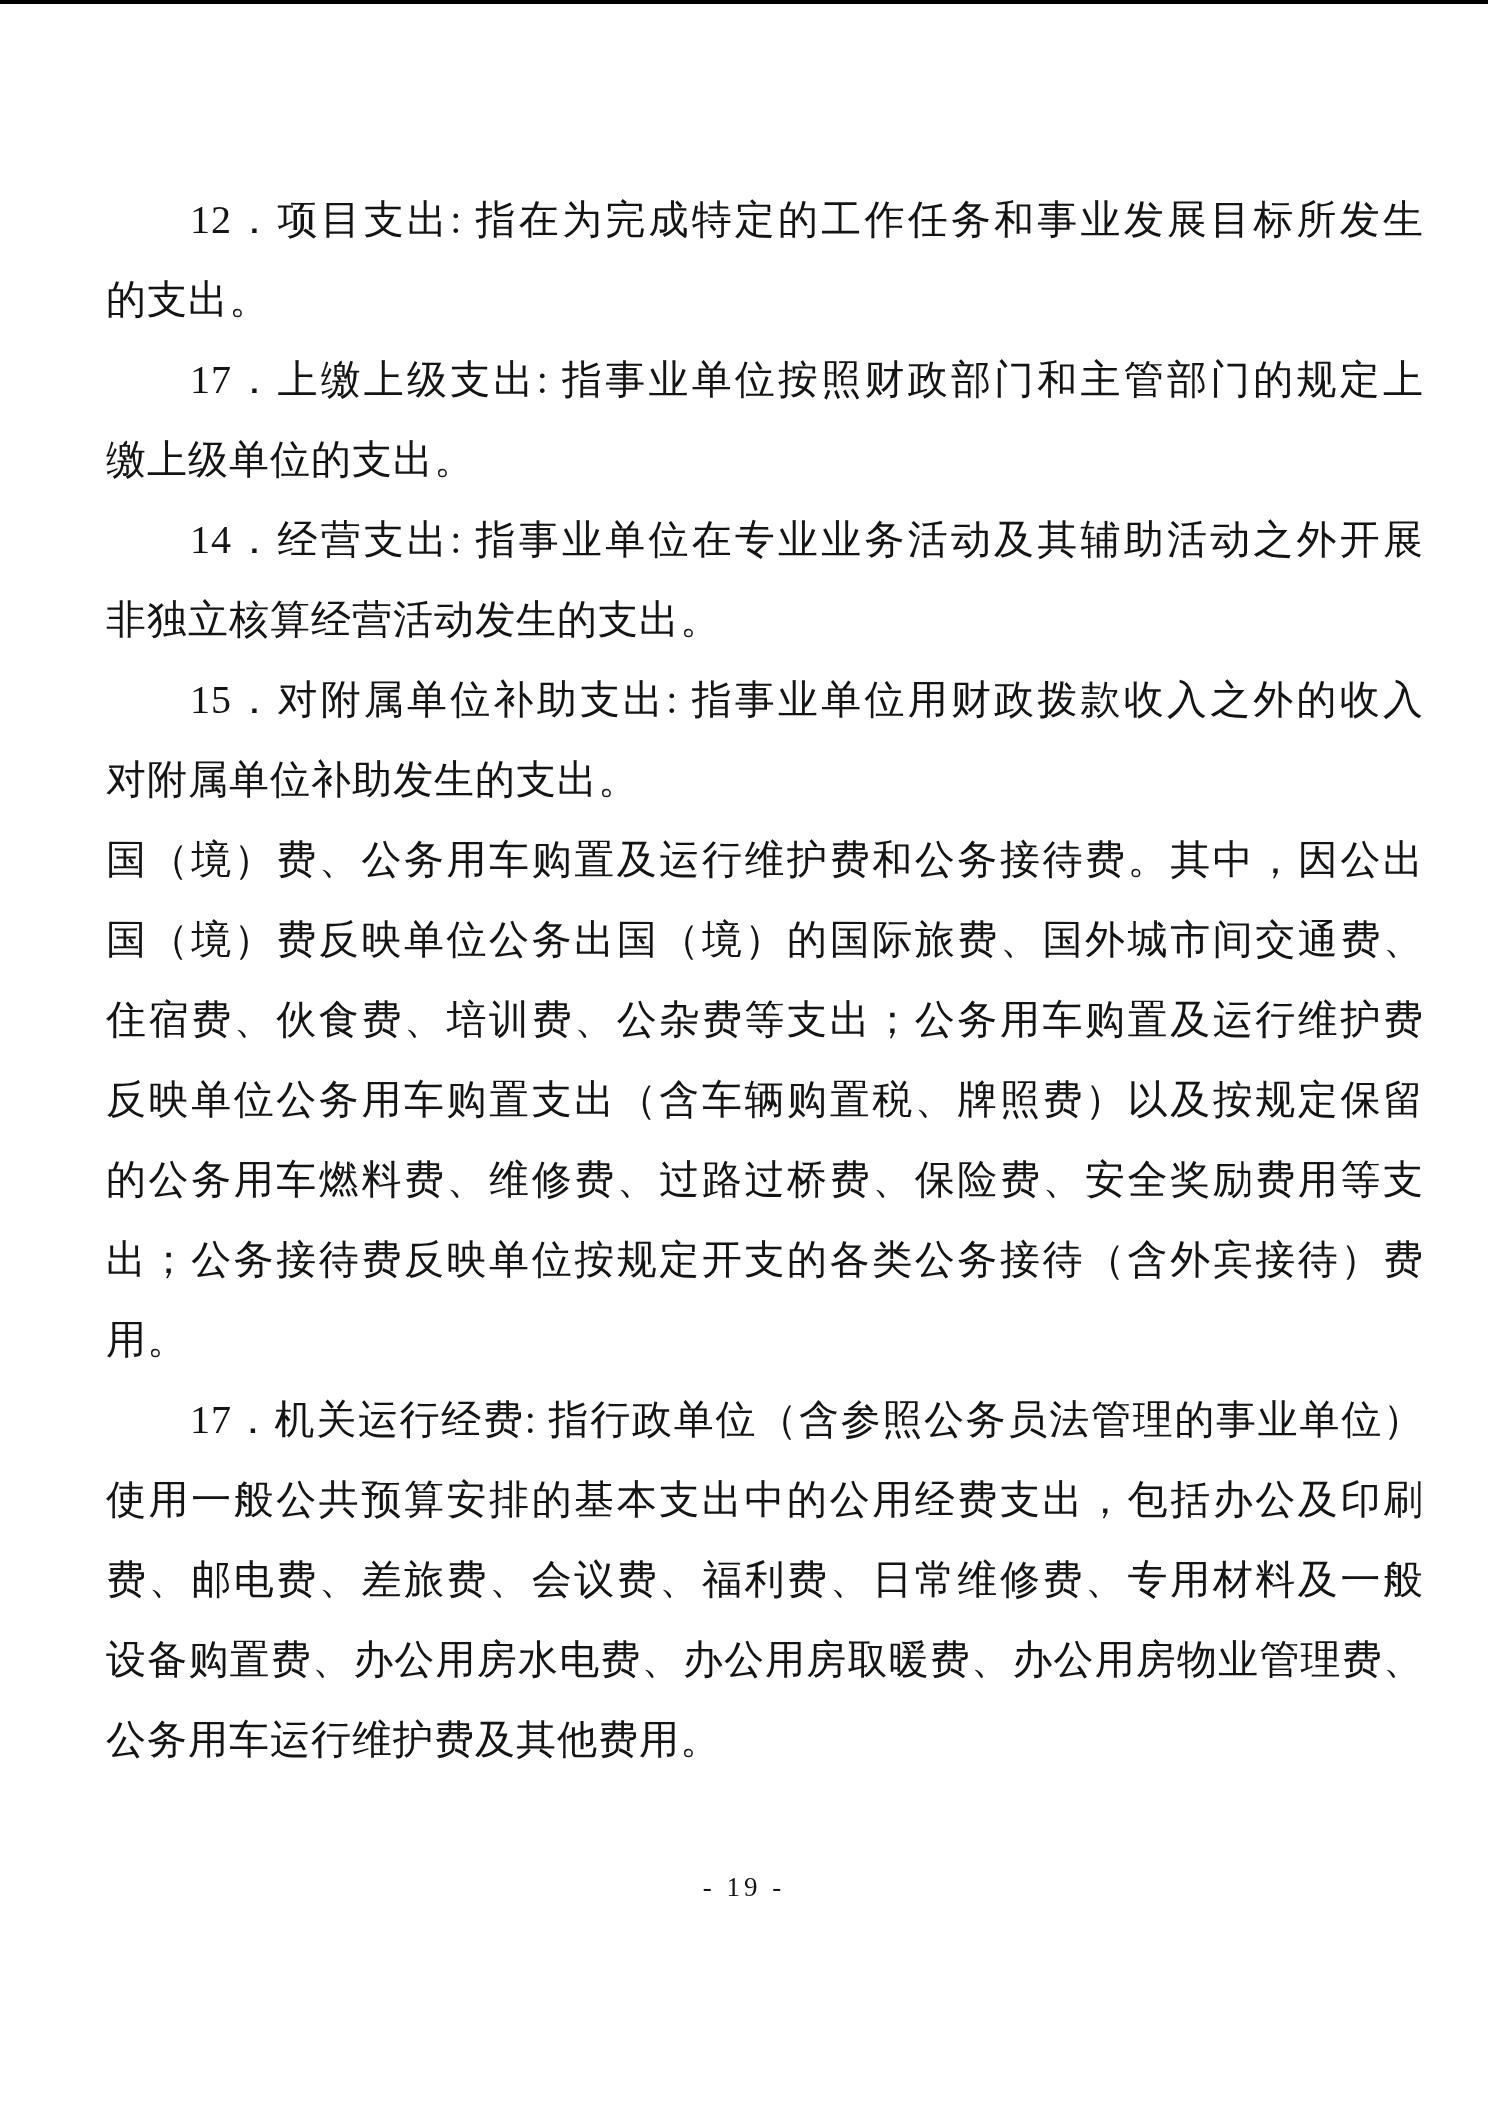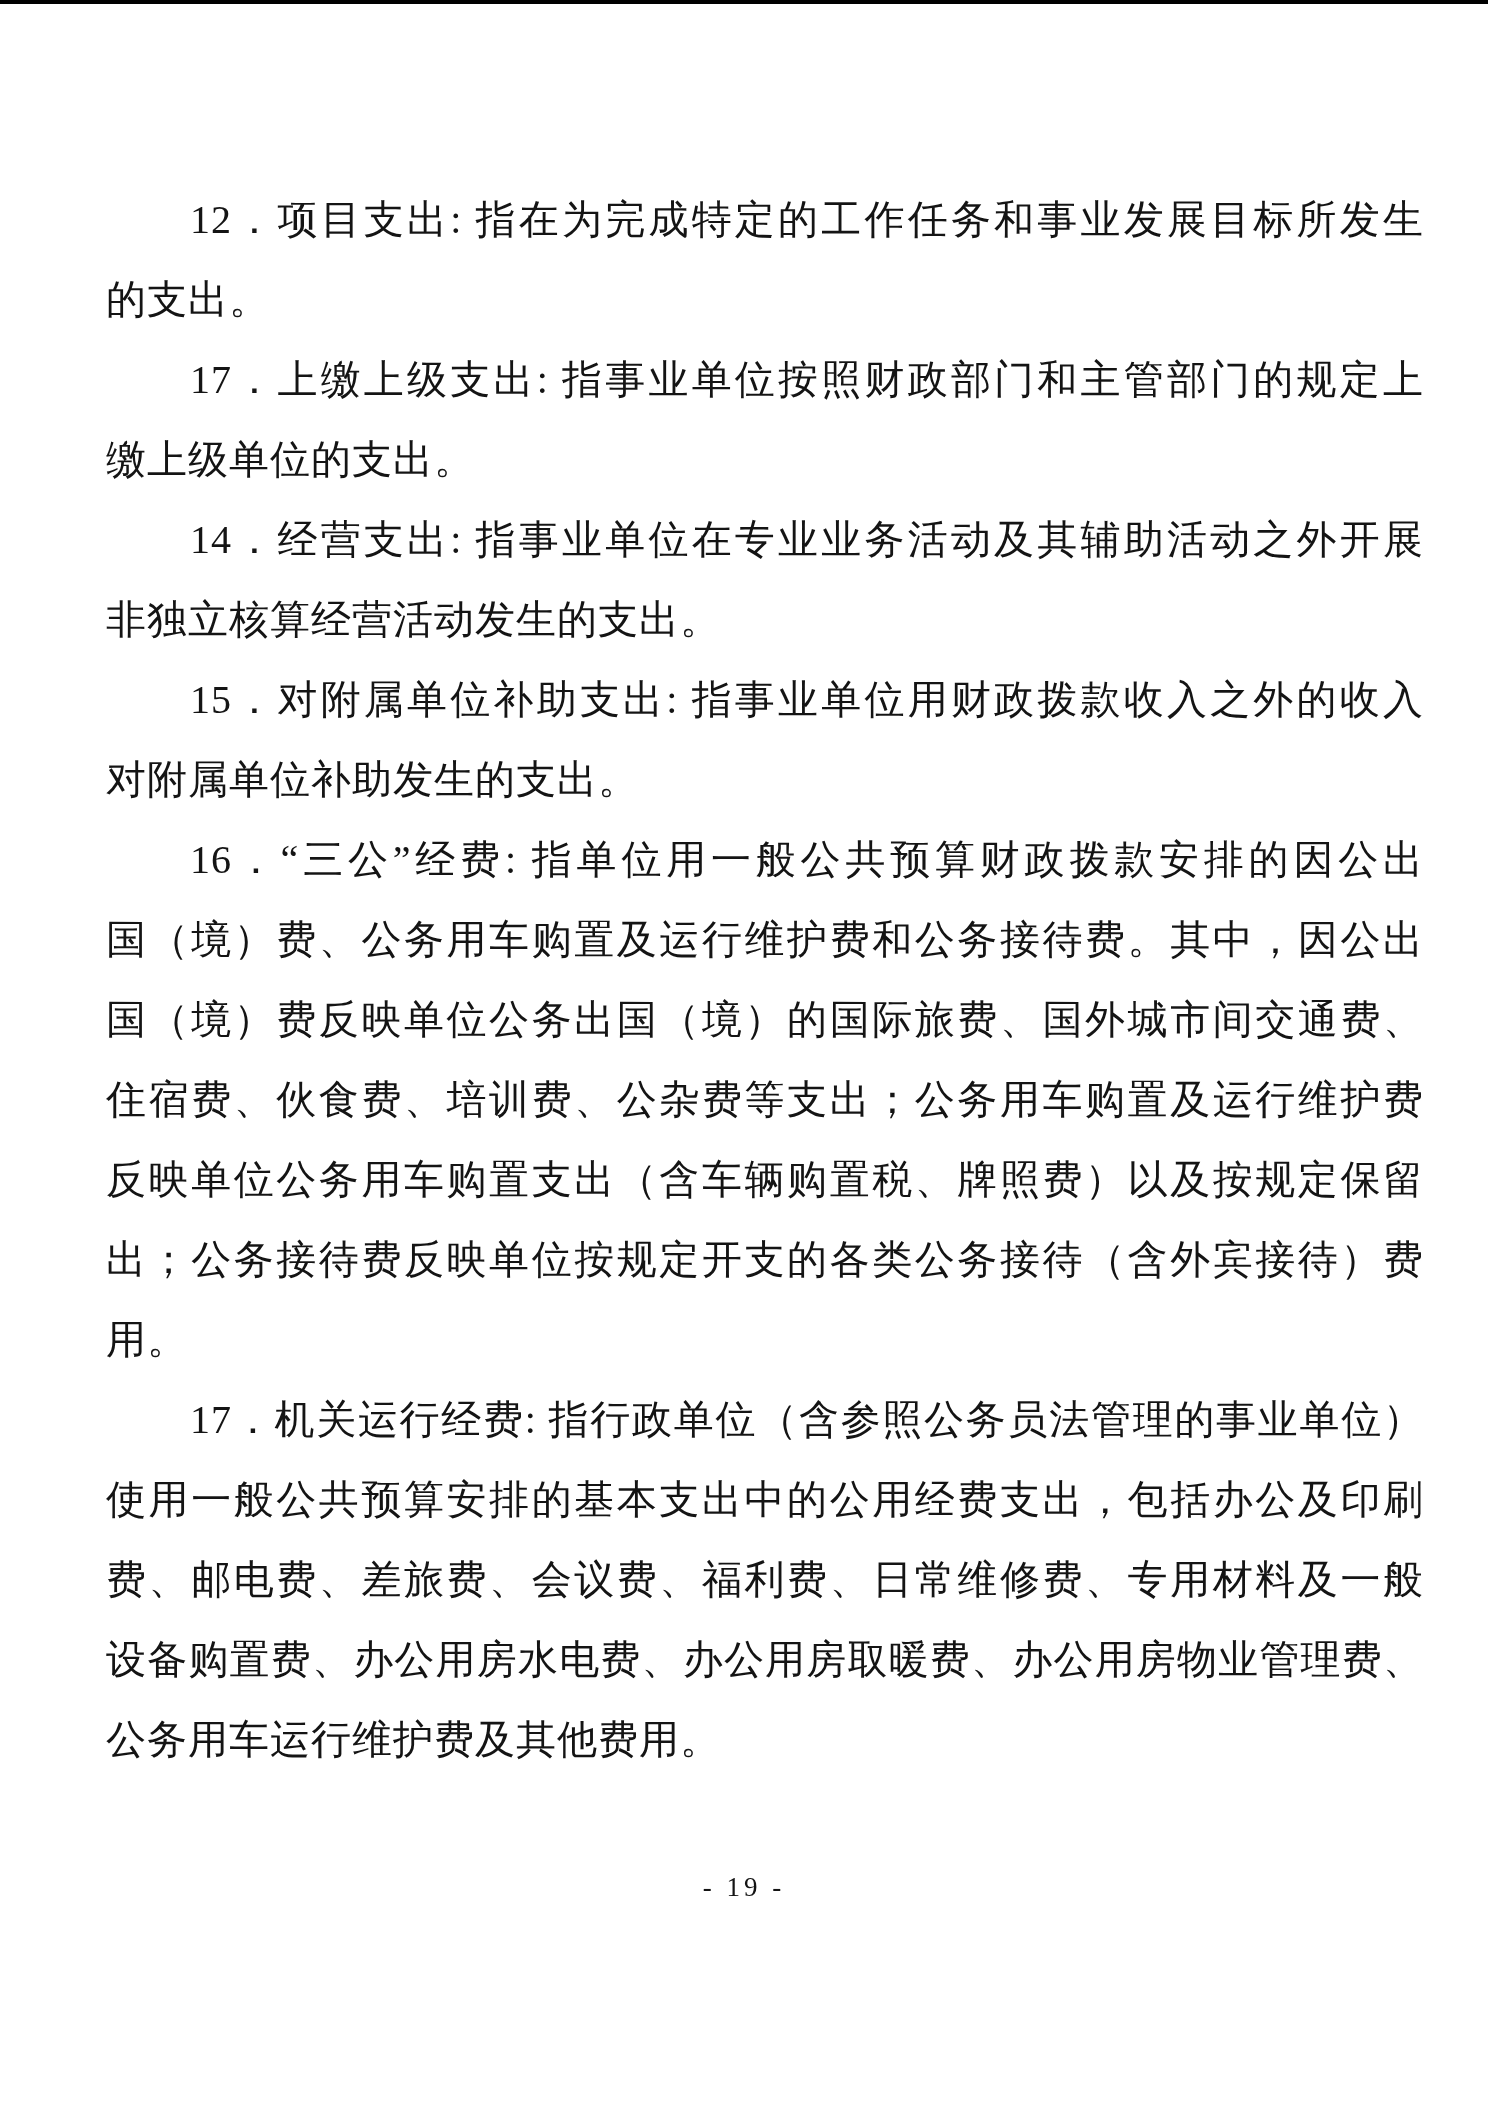--- a/index.html
+++ b/index.html
@@ -71,25 +71,25 @@
 
   <main class="text-block">
       <p class="line fill indent">12．项目支出: 指在为完成特定的工作任务和事业发展目标所发生</p>
       <p class="line nofill">的支出。</p>
       <p class="line fill indent">17．上缴上级支出: 指事业单位按照财政部门和主管部门的规定上</p>
       <p class="line nofill">缴上级单位的支出。</p>
       <p class="line fill indent">14．经营支出: 指事业单位在专业业务活动及其辅助活动之外开展</p>
       <p class="line nofill">非独立核算经营活动发生的支出。</p>
       <p class="line fill indent">15．对附属单位补助支出: 指事业单位用财政拨款收入之外的收入</p>
       <p class="line nofill">对附属单位补助发生的支出。</p>
-      <p class="line fill indent">16．“三公”经费: 指单位用一般公共预算财政拨款安排的因公出</p>
       <p class="line fill">国（境）费、公务用车购置及运行维护费和公务接待费。其中，因公出</p>
       <p class="line fill">国（境）费反映单位公务出国（境）的国际旅费、国外城市间交通费、</p>
       <p class="line fill">住宿费、伙食费、培训费、公杂费等支出；公务用车购置及运行维护费</p>
       <p class="line fill">反映单位公务用车购置支出（含车辆购置税、牌照费）以及按规定保留</p>
+      <p class="line fill">的公务用车燃料费、维修费、过路过桥费、保险费、安全奖励费用等支</p>
       <p class="line fill">出；公务接待费反映单位按规定开支的各类公务接待（含外宾接待）费</p>
       <p class="line nofill">用。</p>
       <p class="line fill indent">17．机关运行经费: 指行政单位（含参照公务员法管理的事业单位）</p>
       <p class="line fill">使用一般公共预算安排的基本支出中的公用经费支出，包括办公及印刷</p>
       <p class="line fill">费、邮电费、差旅费、会议费、福利费、日常维修费、专用材料及一般</p>
       <p class="line fill">设备购置费、办公用房水电费、办公用房取暖费、办公用房物业管理费、</p>
       <p class="line nofill">公务用车运行维护费及其他费用。</p>
     </main>
 
   <footer class="page-footer">

